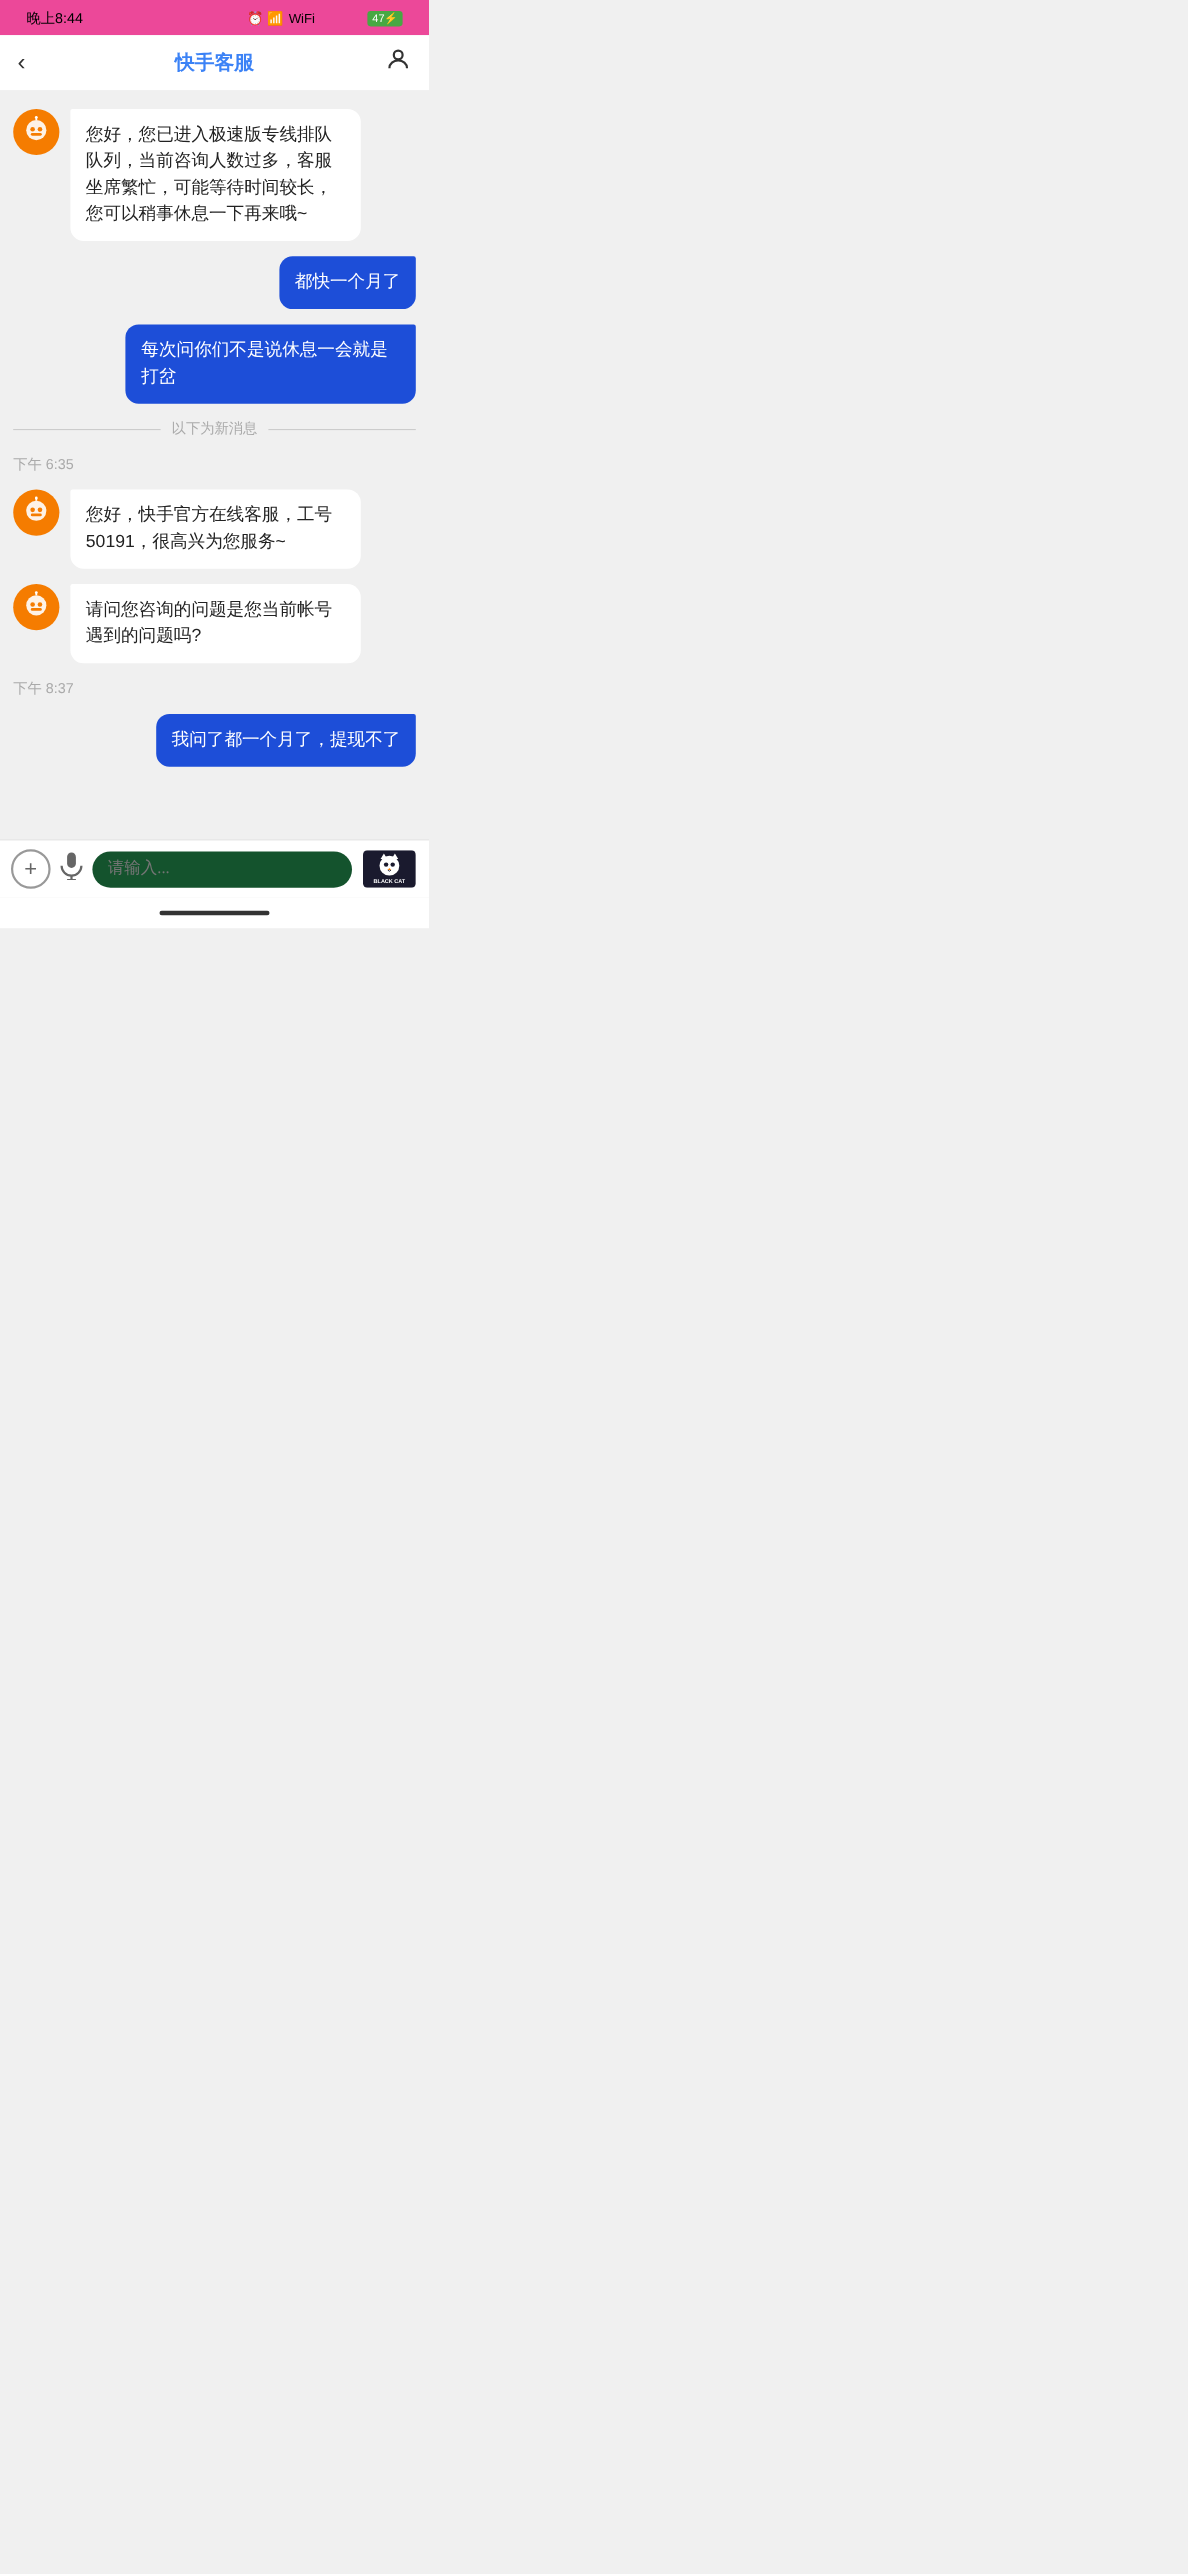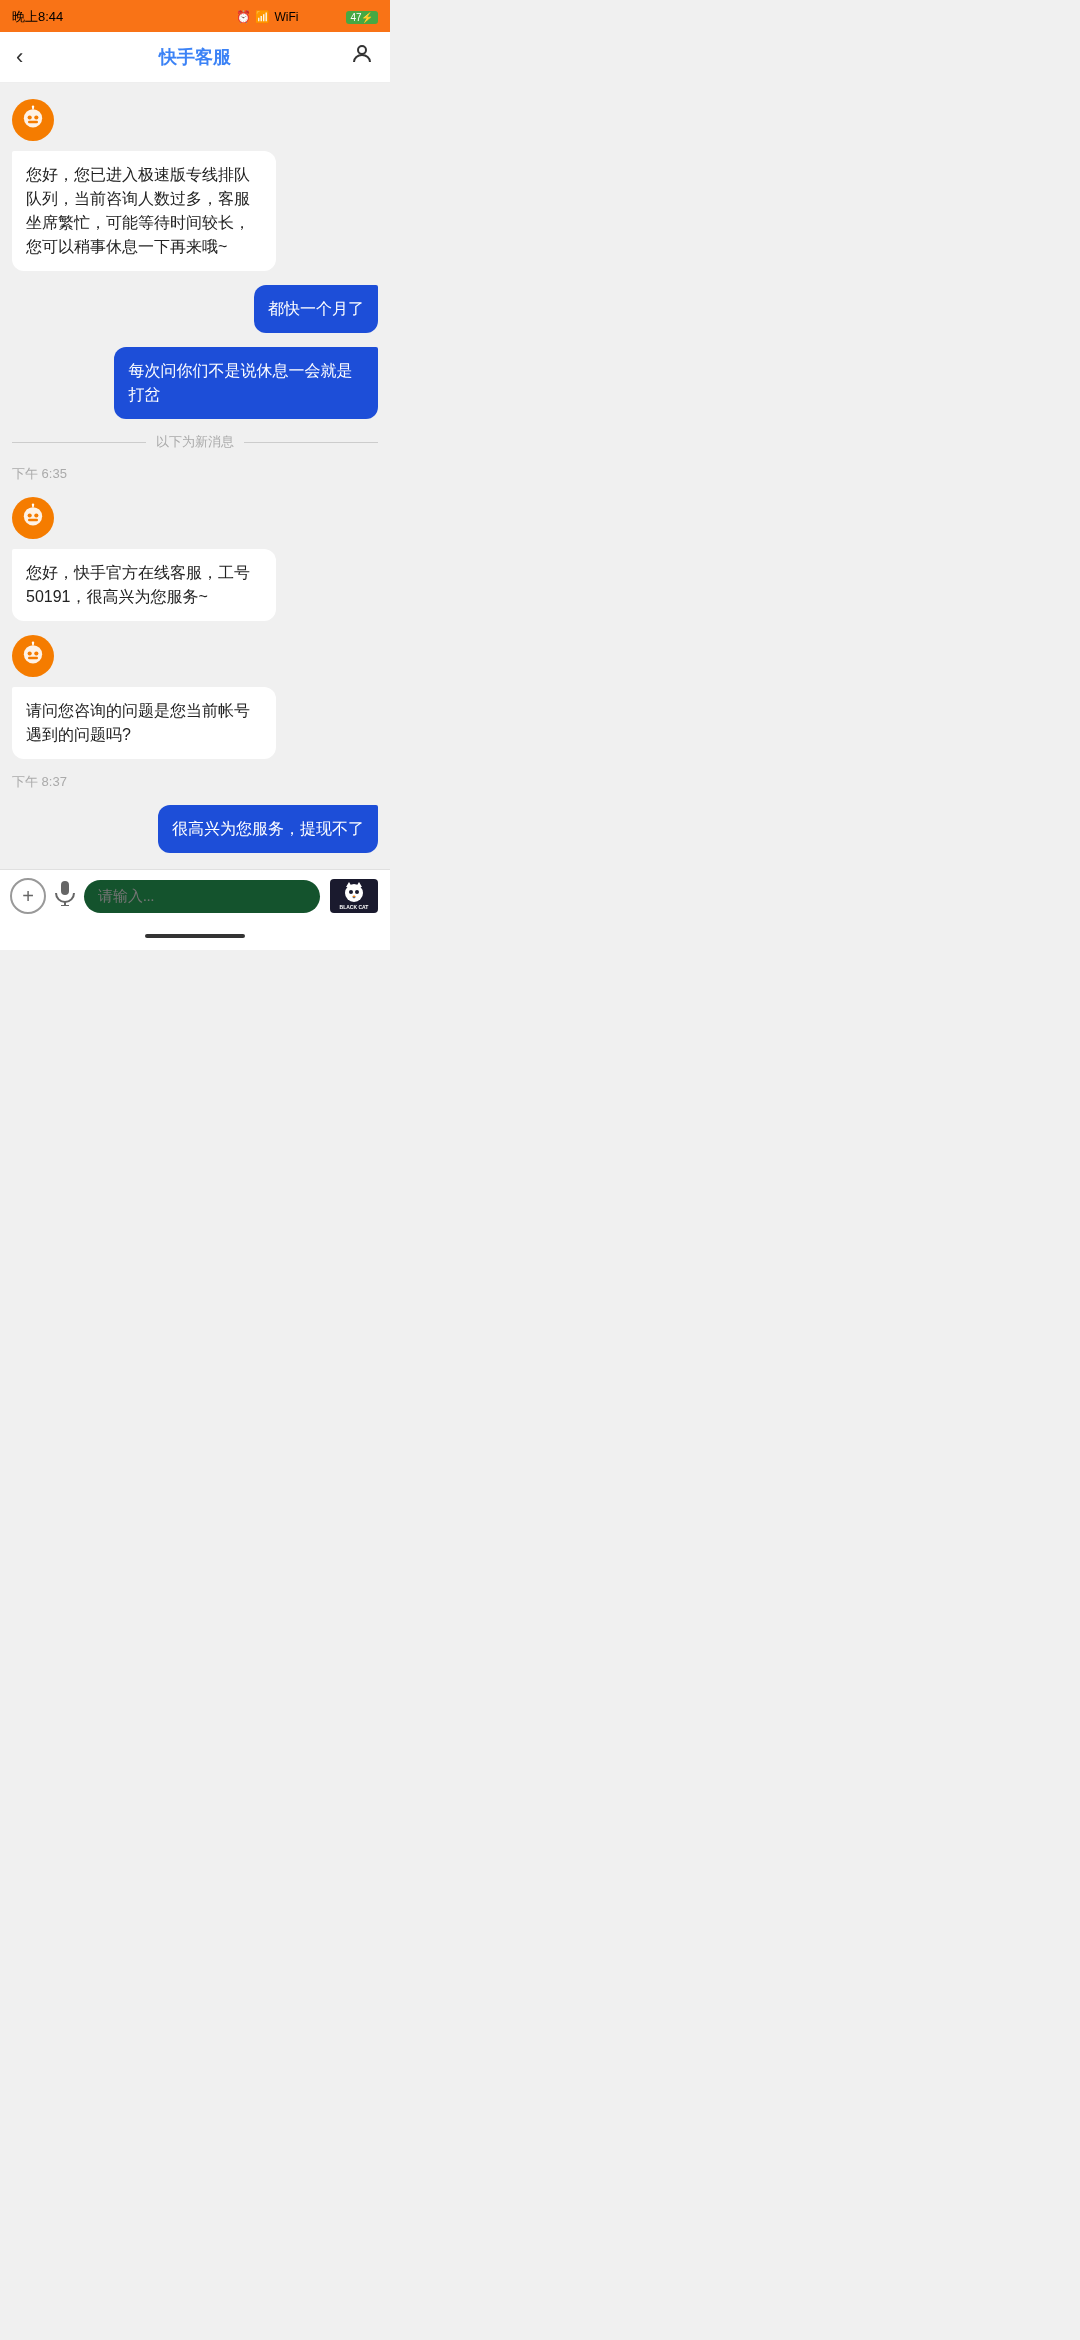--- a/index.html
+++ b/index.html
@@ -11,25 +11,25 @@
       background: #f0f0f0;
       font-family: -apple-system, 'PingFang SC', 'Helvetica Neue', sans-serif;
       display: flex;
       flex-direction: column;
       position: relative;
       overflow: hidden;
     }
 
     
     .status-bar {
-      background: #f97316;
+      background: #ec4899;
       display: flex;
       justify-content: space-between;
       align-items: center;
-      padding: 8px 12px 6px;
+      padding: 8px 24px 6px;
       font-size: 13px;
       color: #000;
     }
     .status-time { font-weight: 500; }
     .status-icons { display: flex; align-items: center; gap: 4px; font-size: 12px; }
     .battery-icon {
       display: inline-flex;
       align-items: center;
       background: #47a843;
       color: #fff;
@@ -77,21 +77,20 @@
       display: flex;
       flex-direction: column;
       gap: 14px;
     }
 
     
     .msg-row {
       display: flex;
       align-items: flex-start;
       gap: 10px;
-      flex-direction: column;
     }
     .msg-row.right {
       flex-direction: row-reverse;
     }
 
     
     .avatar {
       width: 42px;
       height: 42px;
       border-radius: 50%;
@@ -293,21 +292,21 @@
       <circle cx="14" cy="15" r="2.5" fill="#f57c00"></circle>
       <circle cx="22" cy="15" r="2.5" fill="#f57c00"></circle>
 
       <rect x="12" y="19" width="12" height="3" rx="1.5" fill="#f57c00"></rect>
     </svg>
   </div>
       <div class="bubble left">请问您咨询的问题是您当前帐号遇到的问题吗?</div>
     </div>
     <div class="timestamp">下午 8:37</div>
     <div class="msg-row right">
-      <div class="bubble right">很高兴为您服务，提现不了</div>
+      <div class="bubble right">我问了都一个月了，提现不了</div>
     </div>
   </div>
 
 <div class="input-bar">
   <div class="input-plus">+</div>
   <div class="input-mic">
     <svg width="22" height="26" viewBox="0 0 22 26" fill="none">
       <rect x="7" y="1" width="8" height="14" rx="4" fill="#666"></rect>
       <path d="M2 13c0 5 4 9 9 9s9-4 9-9" stroke="#666" stroke-width="2" fill="none"></path>
       <line x1="11" y1="22" x2="11" y2="26" stroke="#666" stroke-width="2"></line>

